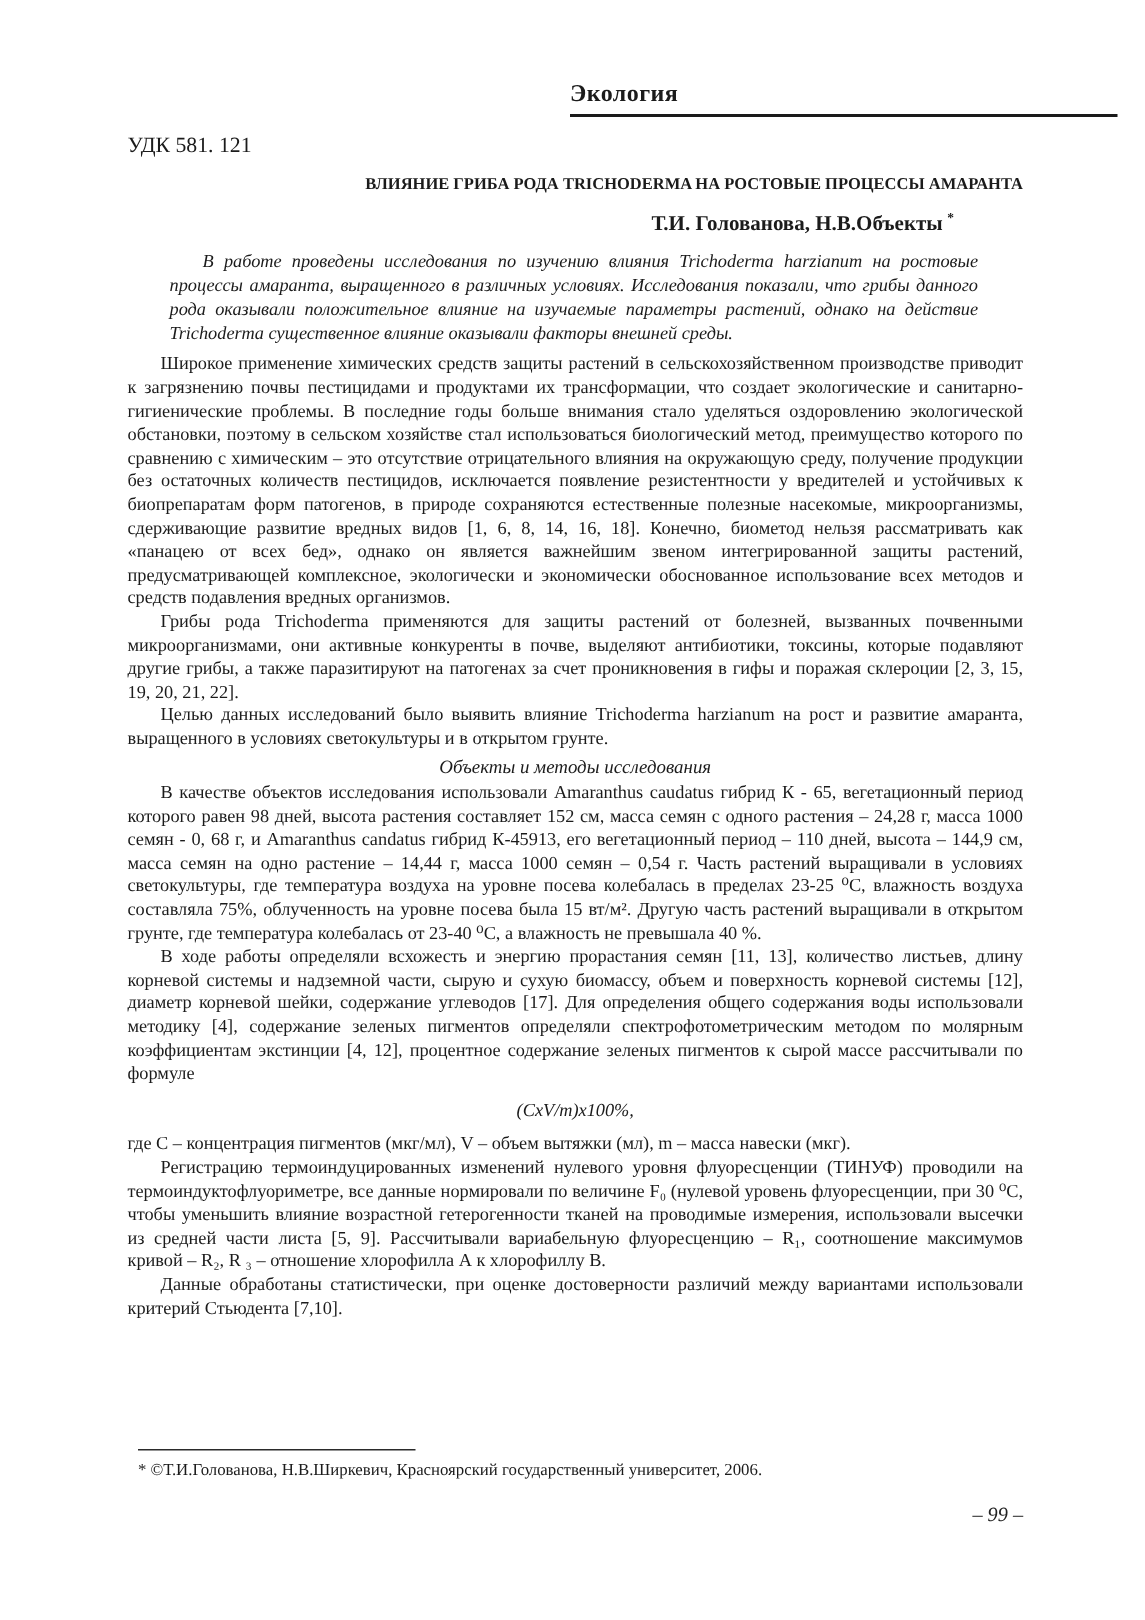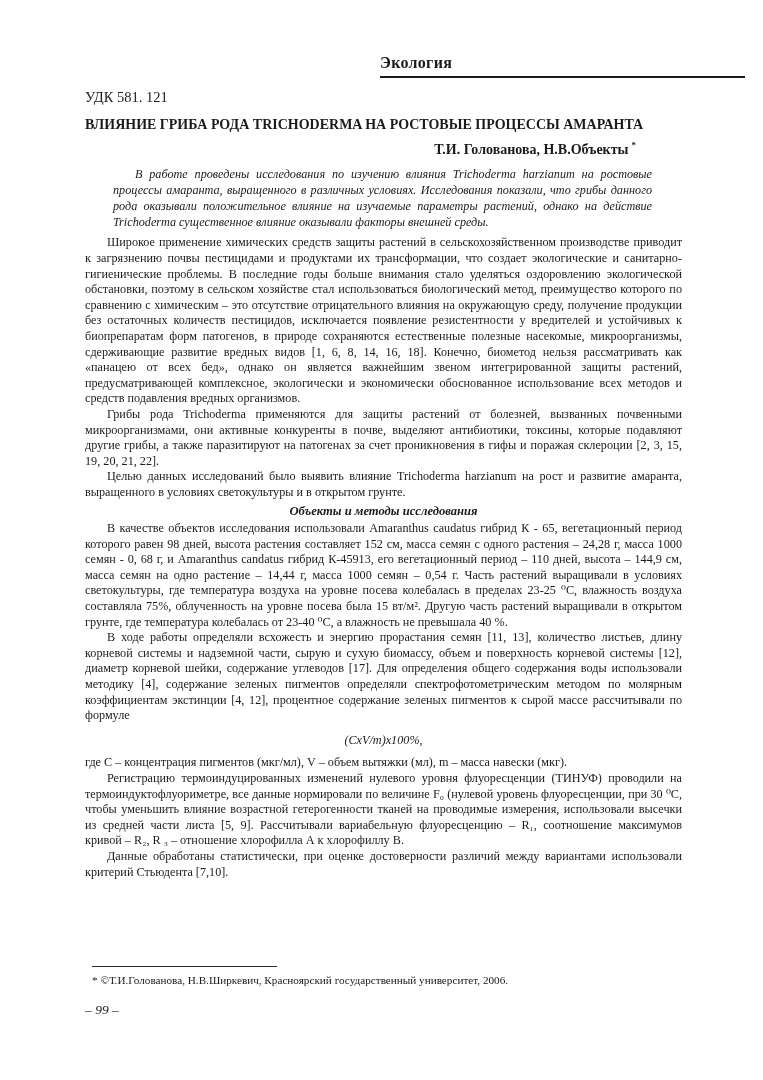--- a/index.html
+++ b/index.html
@@ -36,23 +36,23 @@
     position: absolute;
     left: 85px;
     top: 89px;
     font-size: 14.5px;
   }
   .article-title {
     position: absolute;
     left: 85px;
     width: 597px;
     top: 117px;
-    text-align: left;
+    text-align: right;
     font-weight: bold;
-    font-size: 14px;
+    font-size: 11px;
   }
   .article-authors {
     position: absolute;
     left: 85px;
     width: 597px;
     top: 140px;
     text-align: right;
     font-weight: bold;
     font-size: 14px;
     box-sizing: border-box;
@@ -79,21 +79,21 @@
   }
   .para {
     text-indent: 22px;
     margin: 0;
   }
   .para.no-indent {
     text-indent: 0;
   }
   .section-heading {
     text-align: center;
-    font-weight: bold;
+    font-weight: normal;
     font-style: italic;
     margin: 4px 0 1px 0;
     font-size: 12.6px;
   }
   .formula {
     text-align: center;
     font-style: italic;
     margin: 9px 0 7px 0;
   }
   .footnote-separator {
@@ -109,21 +109,21 @@
     top: 973px;
     width: 570px;
     font-size: 11.2px;
     line-height: 14px;
   }
   .page-number {
     position: absolute;
     left: 85px;
     width: 597px;
     top: 1002px;
-    text-align: left;
+    text-align: right;
     font-style: italic;
     font-size: 13.5px;
     color: #222222;
   }
 </style>
 </head>
 <body>
 
 <div class="page">
 

